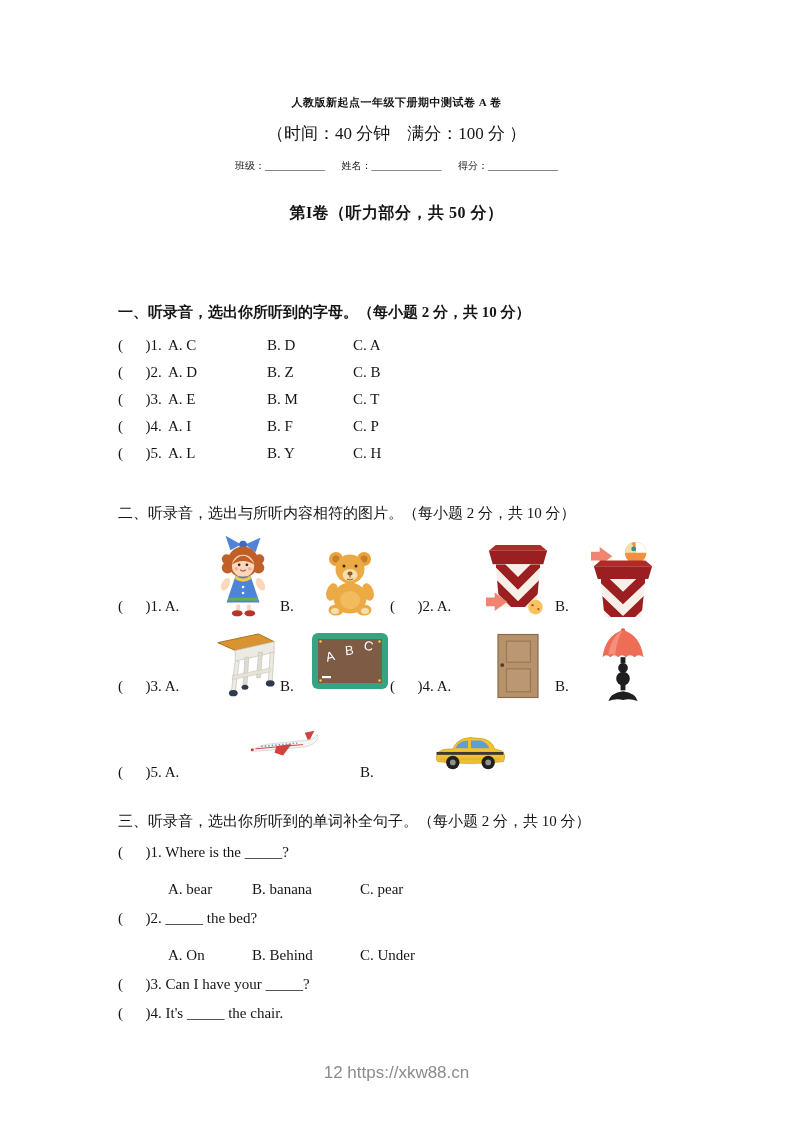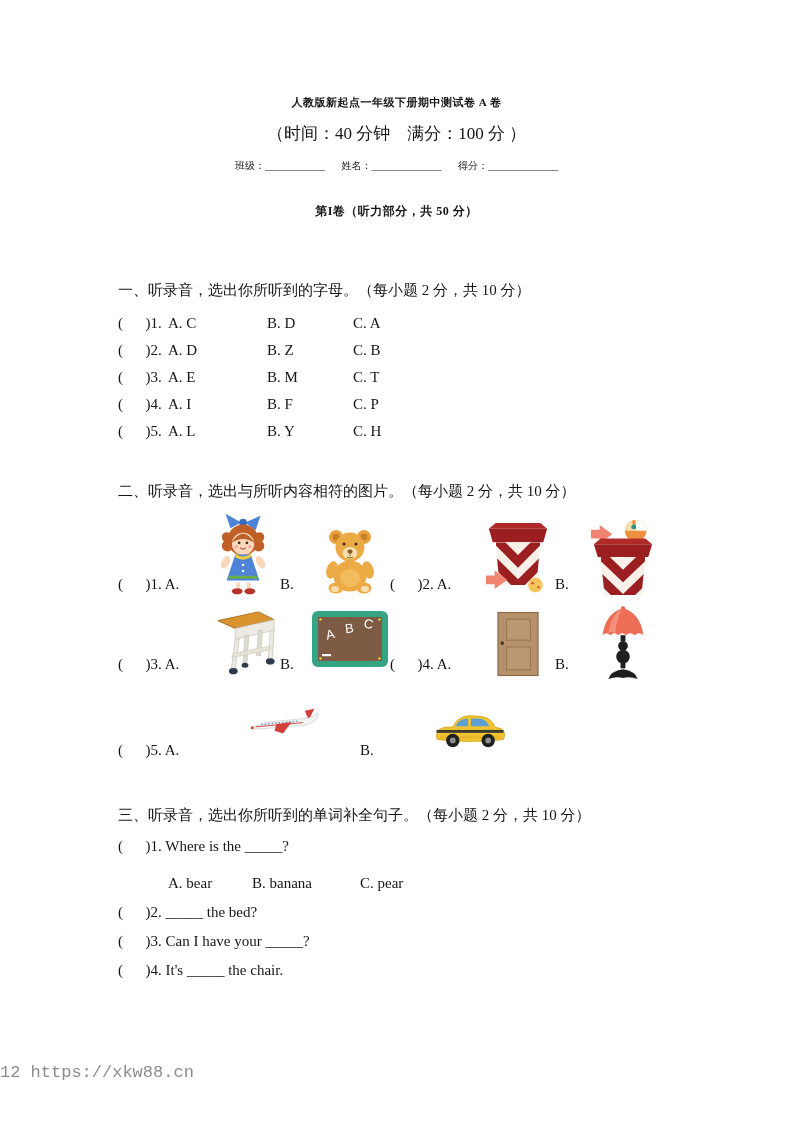--- a/index.html
+++ b/index.html
@@ -4,26 +4,26 @@
 <style>
   html,body{margin:0;padding:0;background:#ffffff;}
   .page{width:793px;height:1122px;background:#fff;position:relative;overflow:hidden;
         font-family:"Liberation Serif","DejaVu Serif",serif;font-size:15px;color:#151515;}
   .header{padding-top:95px;text-align:center;}
   .title{font-size:11px;font-weight:bold;letter-spacing:.5px;}
   .meta{margin-top:12px;font-weight:normal;font-size:17px;}
   .fields{margin-top:14px;font-size:10px;}
   .fields .lbl{margin-left:14px;}
   .fields .lbl:first-child{margin-left:0;}
-  .part-title{margin-top:30px;font-weight:bold;font-size:12px;letter-spacing:.5px;}
+  .part-title{margin-top:30px;font-weight:bold;font-size:16px;letter-spacing:.5px;}
   .content{padding-left:118px;padding-right:90px;}
   .s-heading{line-height:24px;}
-  .h1{margin-top:58px;}
+  .h1{margin-top:76px;font-weight:bold;}
   .h2{margin-top:34px;}
-  .h3{margin-top:40px;}
+  .h3{margin-top:24px;}
   
   .s1-list{margin-top:8px;}
   .s1-row{display:flex;height:27px;align-items:center;}
   .s1-prefix{width:50px;white-space:pre;}
   .s1-a{width:99px;}
   .s1-b{width:86px;}
   
   .pic-row{display:flex;align-items:flex-end;}
   .row1{margin-top:4px;height:90px;}
   .row2{margin-top:6px;height:74px;}
@@ -33,22 +33,22 @@
   .slot{display:flex;justify-content:center;align-items:flex-end;}
   .w72{width:72px}.w80{width:80px}.w75{width:75px}.w76{width:76px}
   .mb3{margin-bottom:3px}.mb10{margin-bottom:10px}.mbn4{margin-bottom:-4px}
   .mb22{margin-bottom:22px}.mb12{margin-bottom:12px}
   
   .s3-list{margin-top:5px;}
   .s3-stem{line-height:29px;white-space:pre;}
   .s3-opts{display:flex;line-height:29px;padding-left:50px;margin-top:8px;}
   .s3-a{width:84px;}
   .s3-b{width:108px;}
-  .footer{position:absolute;top:1063px;left:0;width:100%;
-          color:#8c8c8c;font-family:Liberation Mono, monospace;font-size:17px;}
+  .footer{position:absolute;top:1063px;left:0;width:100%;text-align:center;
+          color:#8c8c8c;font-family:Liberation Sans, sans-serif;font-size:17px;}
 </style>
 </head>
 <body>
 
 <div class="page">
 
   <div class="header">
     <div class="title">人教版新起点一年级下册期中测试卷 A 卷</div>
     <div class="meta">（时间：40 分钟　满分：100 分 ）</div>
     <div class="fields">
@@ -282,20 +282,25 @@
 
     <div class="s-heading h3">三、听录音，选出你所听到的单词补全句子。（每小题 2 分，共 10 分）</div>
     <div class="s3-list">
       <div class="s3-stem">(      )1. Where is the _____?</div>
       <div class="s3-opts">
         <span class="s3-a">A. bear</span>
         <span class="s3-b">B. banana</span>
         <span class="s3-c">C. pear</span>
       </div>
       <div class="s3-stem">(      )2. _____ the bed?</div>
+      <div class="s3-opts">
+        <span class="s3-a">A. On</span>
+        <span class="s3-b">B. Behind</span>
+        <span class="s3-c">C. Under</span>
+      </div>
       <div class="s3-stem">(      )3. Can I have your _____?</div>
       <div class="s3-stem">(      )4. It's _____ the chair.</div>
     </div>
 
   </div>
 
   <div class="footer">
     <span>12 https://xkw88.cn</span>
   </div>
 

